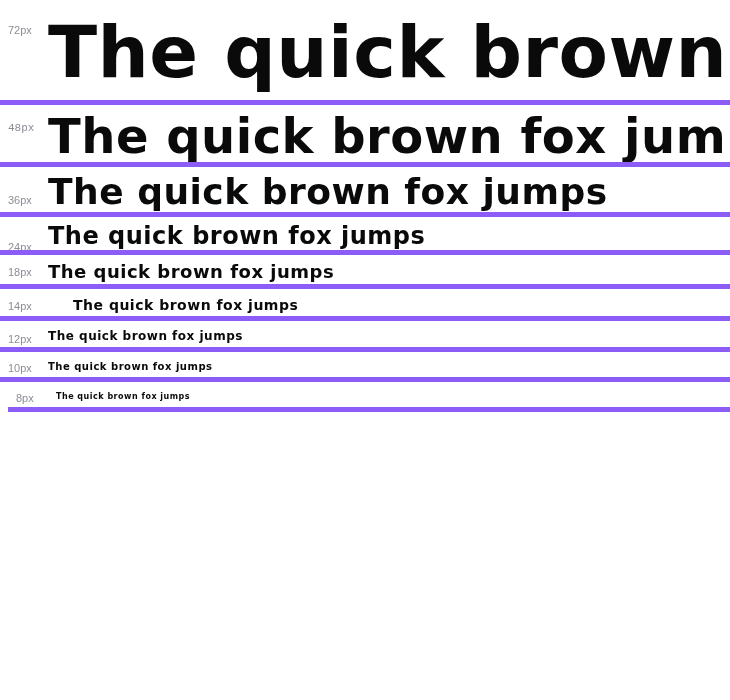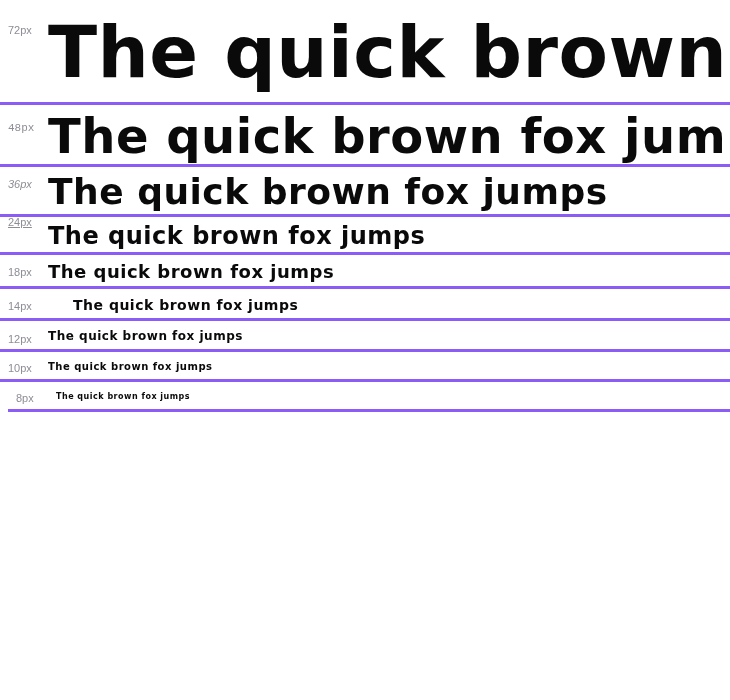--- a/index.html
+++ b/index.html
@@ -12,21 +12,21 @@
   }
   body {
     font-family: "Liberation Sans", sans-serif;
     color: #000000;
   }
   .specimen-list {
     width: 730px;
   }
   .specimen-row {
     position: relative;
-    border-bottom: 3px solid #8b5cf6;
+    border-bottom: 5px solid #8b5cf6;
     box-sizing: border-box;
     overflow: hidden;
     white-space: nowrap;
   }
   .size-label {
     position: absolute;
     left: 8px;
     top: 6px;
     font-family: "Liberation Sans", sans-serif;
     font-size: 11px;
@@ -58,22 +58,22 @@
   .r14 .sample { font-size: 14px; line-height: 32px; }
   .r12 { height: 31px; }
   .r12 .sample { font-size: 12px; line-height: 31px; }
   .r10 { height: 30px; }
   .r10 .sample { font-size: 10px; line-height: 30px; }
   .r8  { height: 30px; margin-left: 8px; }
   .r8 .sample { font-size: 8px; line-height: 30px; }
 
   .r72 .size-label { top: 25px; }
   .r48 .size-label { top: 18px; font-family: Liberation Mono, monospace; }
-  .r36 .size-label { top: 12px; font-style: italic; }
-  .r24 .size-label { top: 0; text-decoration: underline; }
+  .r36 .size-label { top: 28px; }
+  .r24 .size-label { top: 25px; text-decoration: underline; }
   .r18 .size-label { top: 12px; }
   .r14 .size-label { top: 12px; }
   .r12 .size-label { top: 13px; }
   .r10 .size-label { top: 11px; }
   .r8  .size-label { top: 11px; }
 
   .filler {
     height: 260px;
     background: #ffffff;
   }

